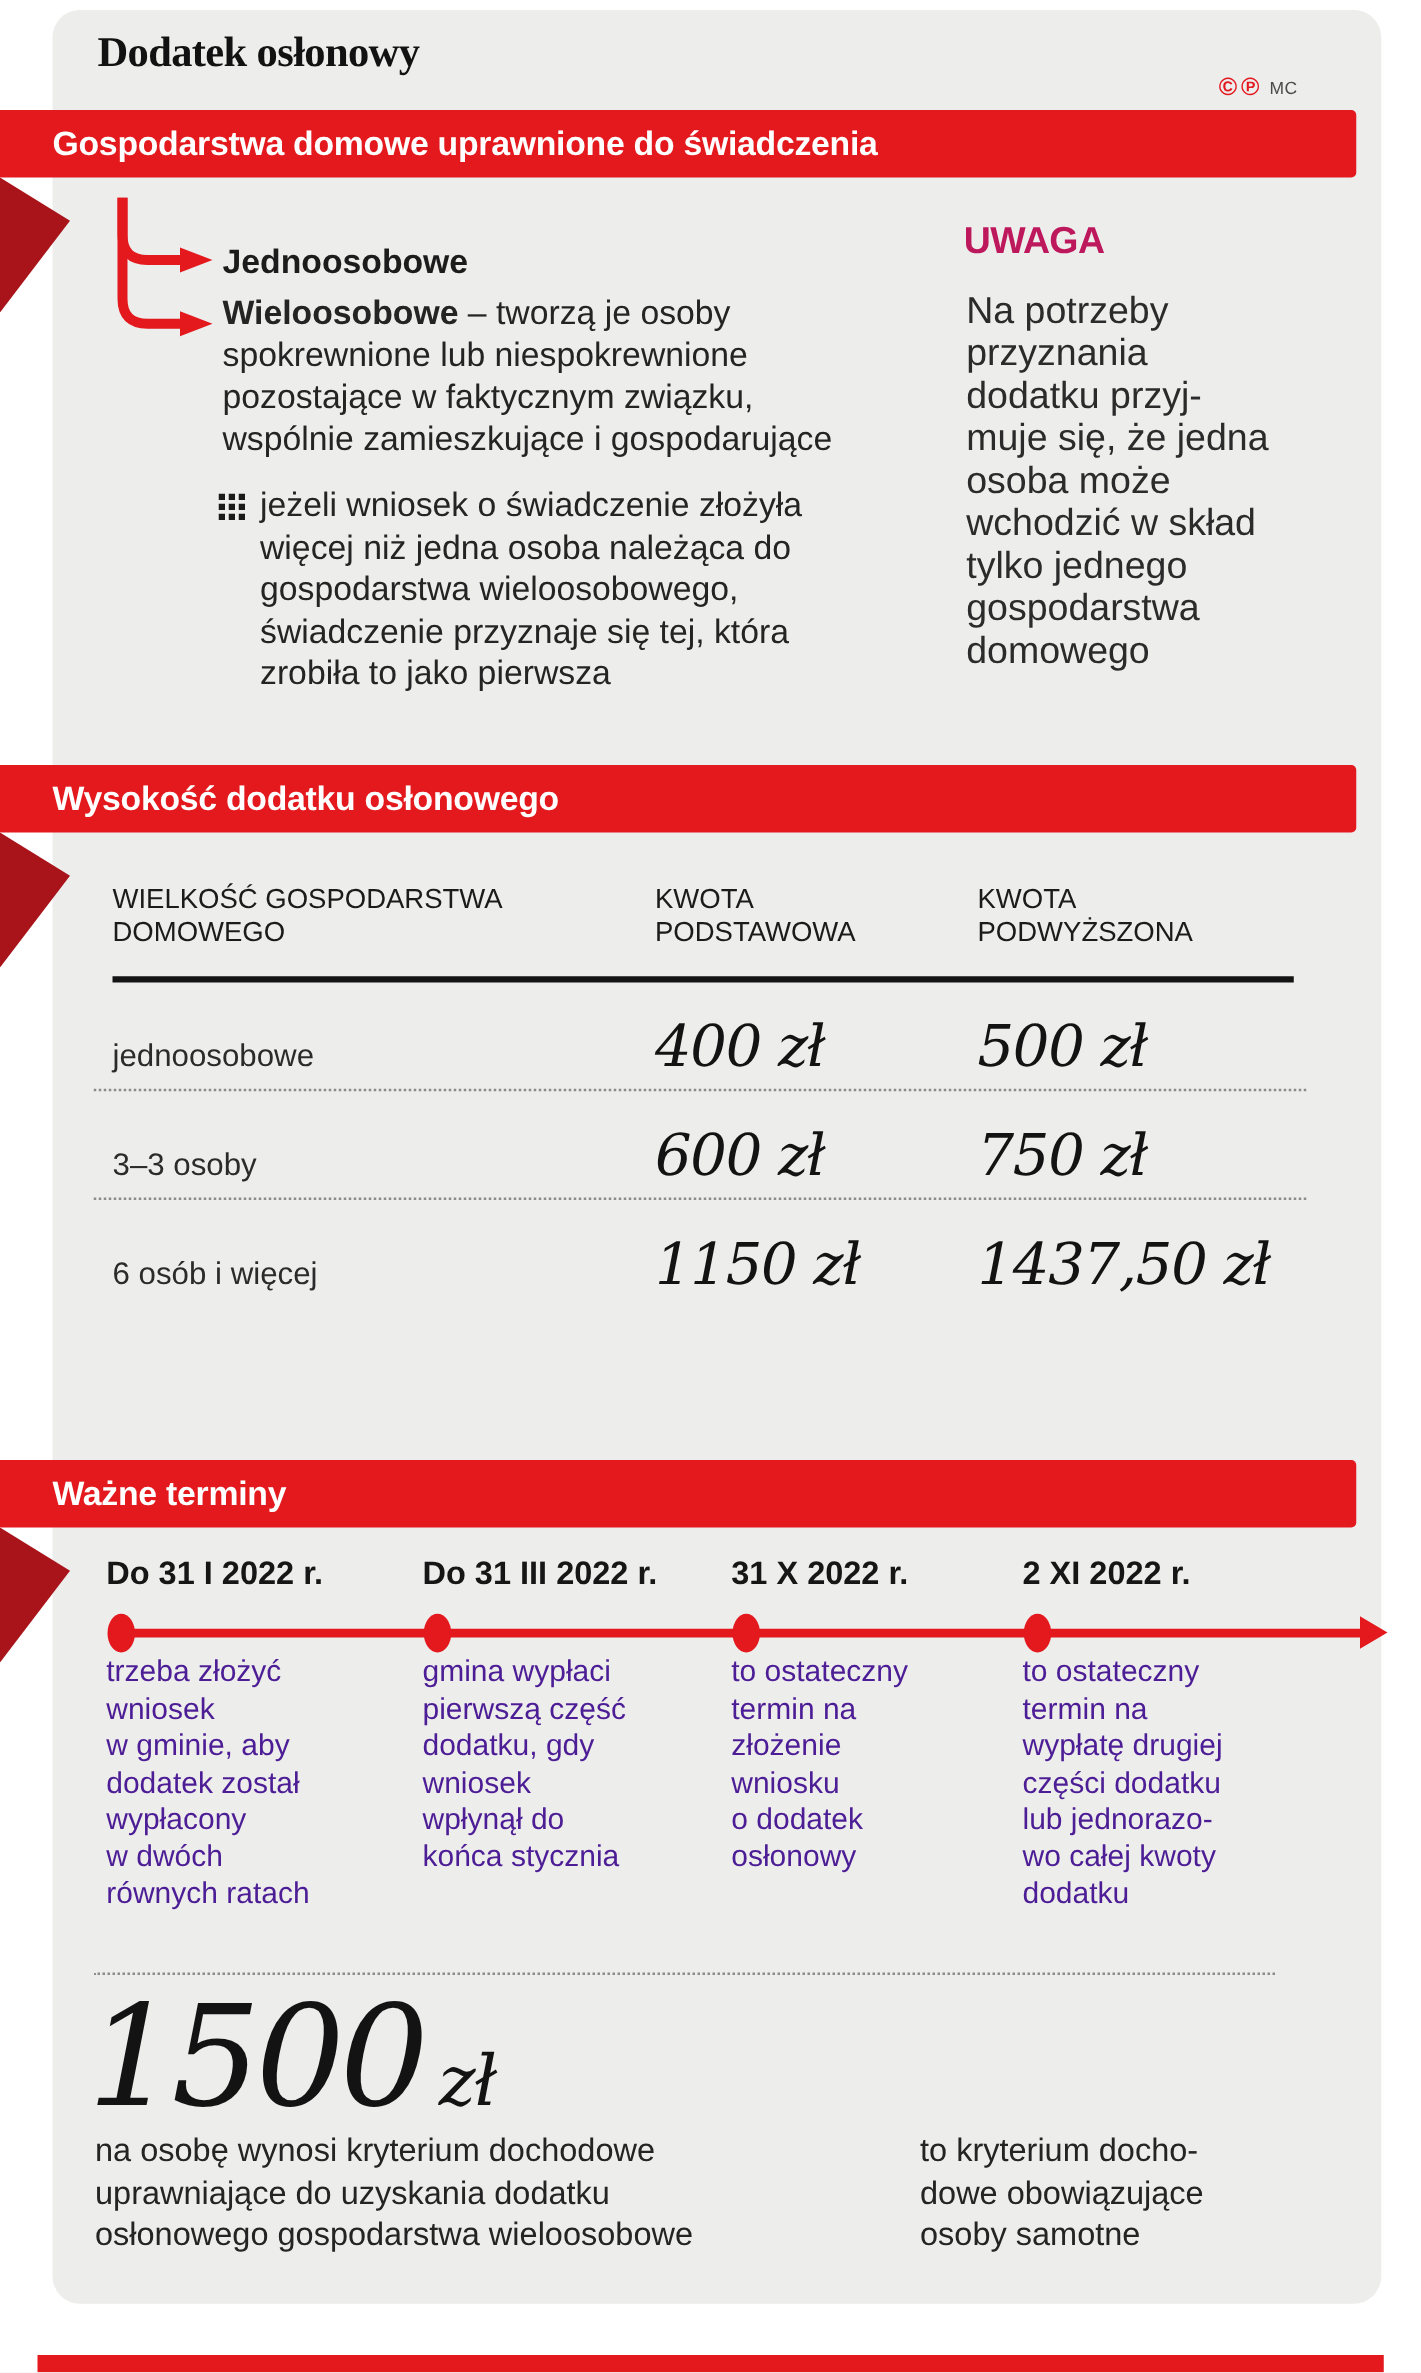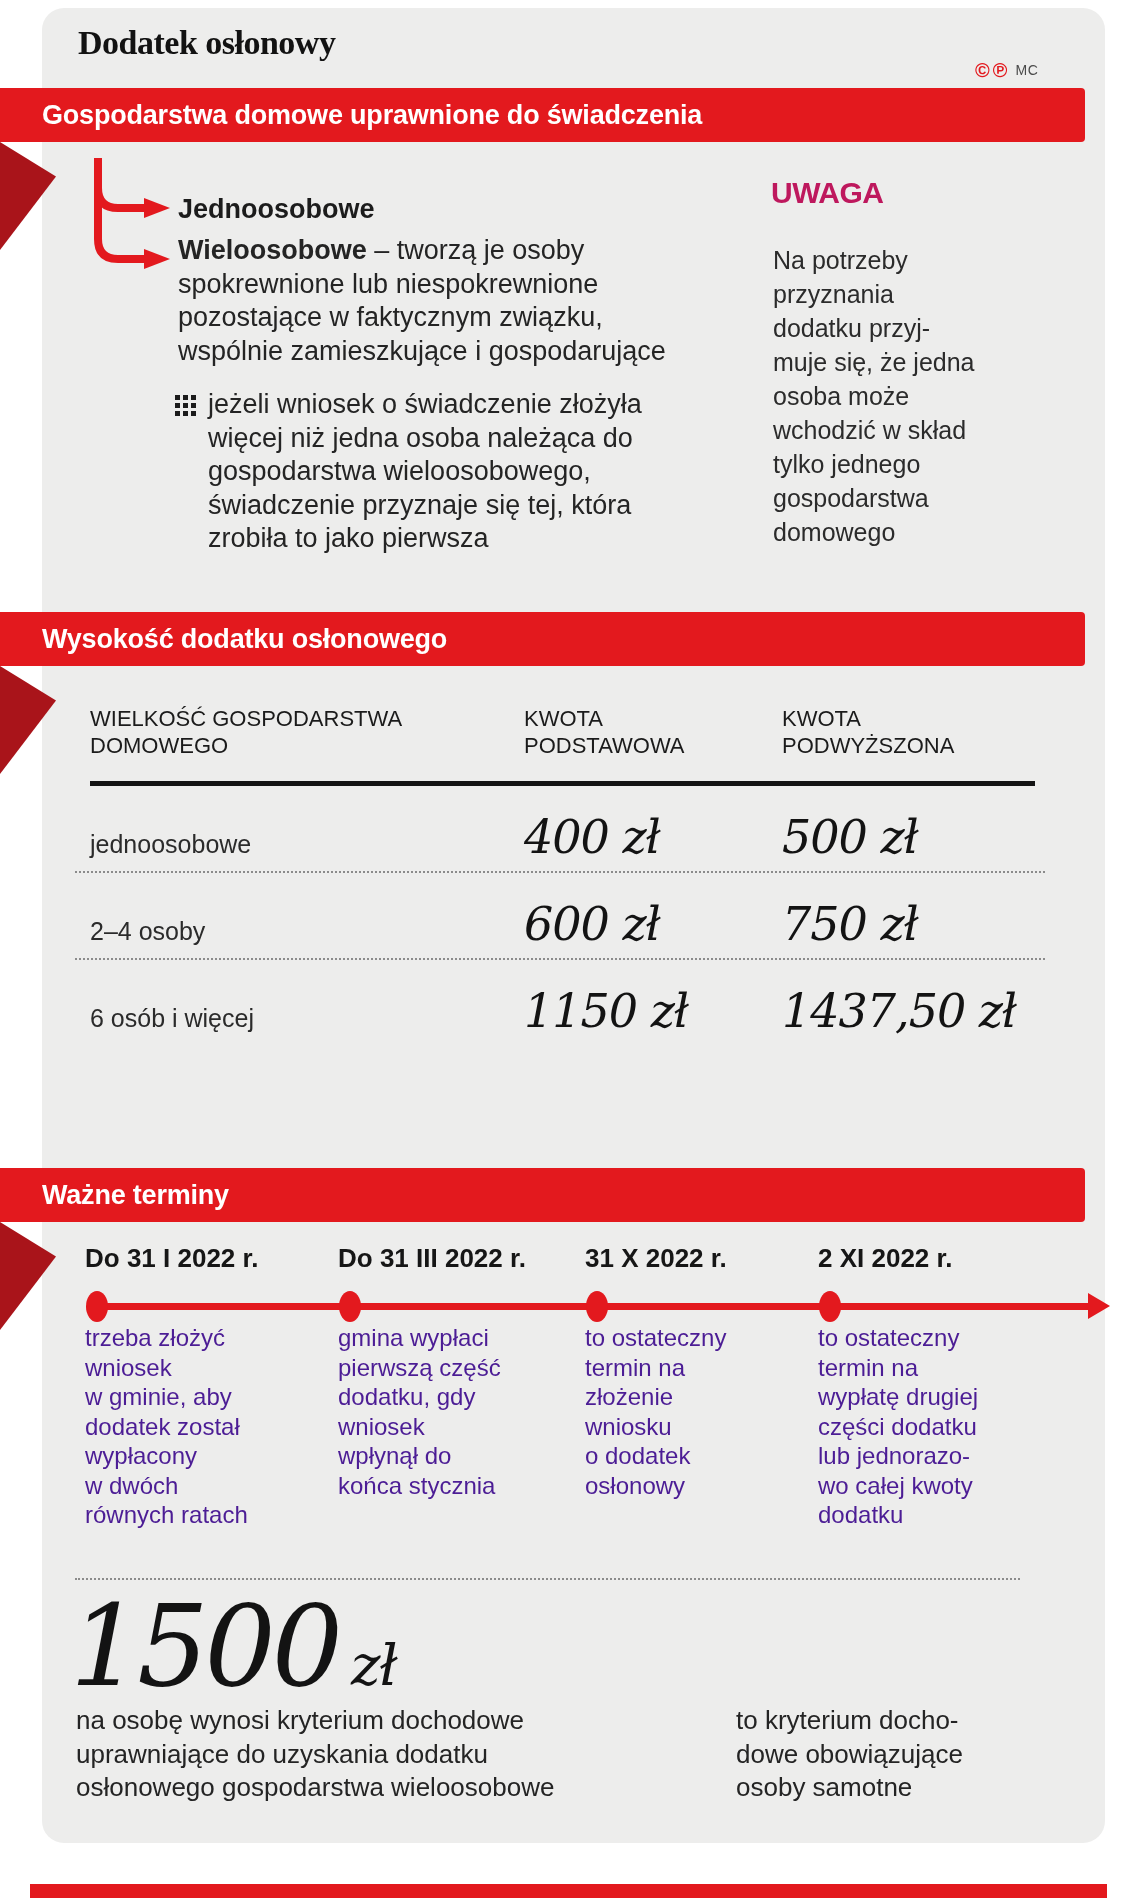--- a/index.html
+++ b/index.html
@@ -33,21 +33,21 @@
   .wielo { position:absolute; left:178px; top:234px; width:530px; font-size:27px;
            line-height:33.5px; color:#242424; }
   .bullet-row { position:absolute; left:175px; top:388px; width:540px; }
   .grid-icon { position:absolute; left:0; top:7px; display:grid;
                grid-template-columns:repeat(3,5px); grid-auto-rows:5px; gap:3px; }
   .grid-icon i { background:#1b1b1b; display:block; }
   .bullet-text { margin-left:33px; font-size:27px; line-height:33.5px; color:#242424; }
 
   .uwaga-h { position:absolute; left:771px; top:176px; font-size:30px; font-weight:bold;
              color:#be185d; letter-spacing:-0.5px; }
-  .uwaga-t { position:absolute; left:773px; top:243px; width:260px; font-size:25px;
+  .uwaga-t { position:absolute; left:773px; top:232px; width:260px; font-size:30px;
              line-height:34px; color:#2b2b2b; }
 
   .thead { position:absolute; left:75px; top:706px; width:970px; display:flex;
            font-size:22px; line-height:26.5px; font-weight:500; color:#1b1b1b; }
   .thead .c1 { width:437px; padding-left:15px; } .thead .c2 { width:258px; padding-left:12px; }
   .thead .c3 { width:275px; padding-left:12px; }
   .rule { position:absolute; left:90px; top:781px; width:945px; height:5px; background:#141414; }
   .tbody { position:absolute; left:75px; top:786px; width:970px; }
   .trow { display:flex; align-items:baseline; height:87px; padding-top:24px;
           border-bottom:2px dotted #8b8b8b; }
@@ -149,21 +149,21 @@
   </div>
   <div class="rule"></div>
 
   <div class="tbody">
     <div class="trow">
       <div class="c1">jednoosobowe</div>
       <div class="c2 amount">400 zł</div>
       <div class="c3 amount">500 zł</div>
     </div>
     <div class="trow">
-      <div class="c1">2–4 osoby</div>
+      <div class="c1">3–3 osoby</div>
       <div class="c2 amount">600 zł</div>
       <div class="c3 amount">750 zł</div>
     </div>
     <div class="trow">
       <div class="c1">6 osób i więcej</div>
       <div class="c2 amount">1150 zł</div>
       <div class="c3 amount">1437,50 zł</div>
     </div>
   </div>
 

